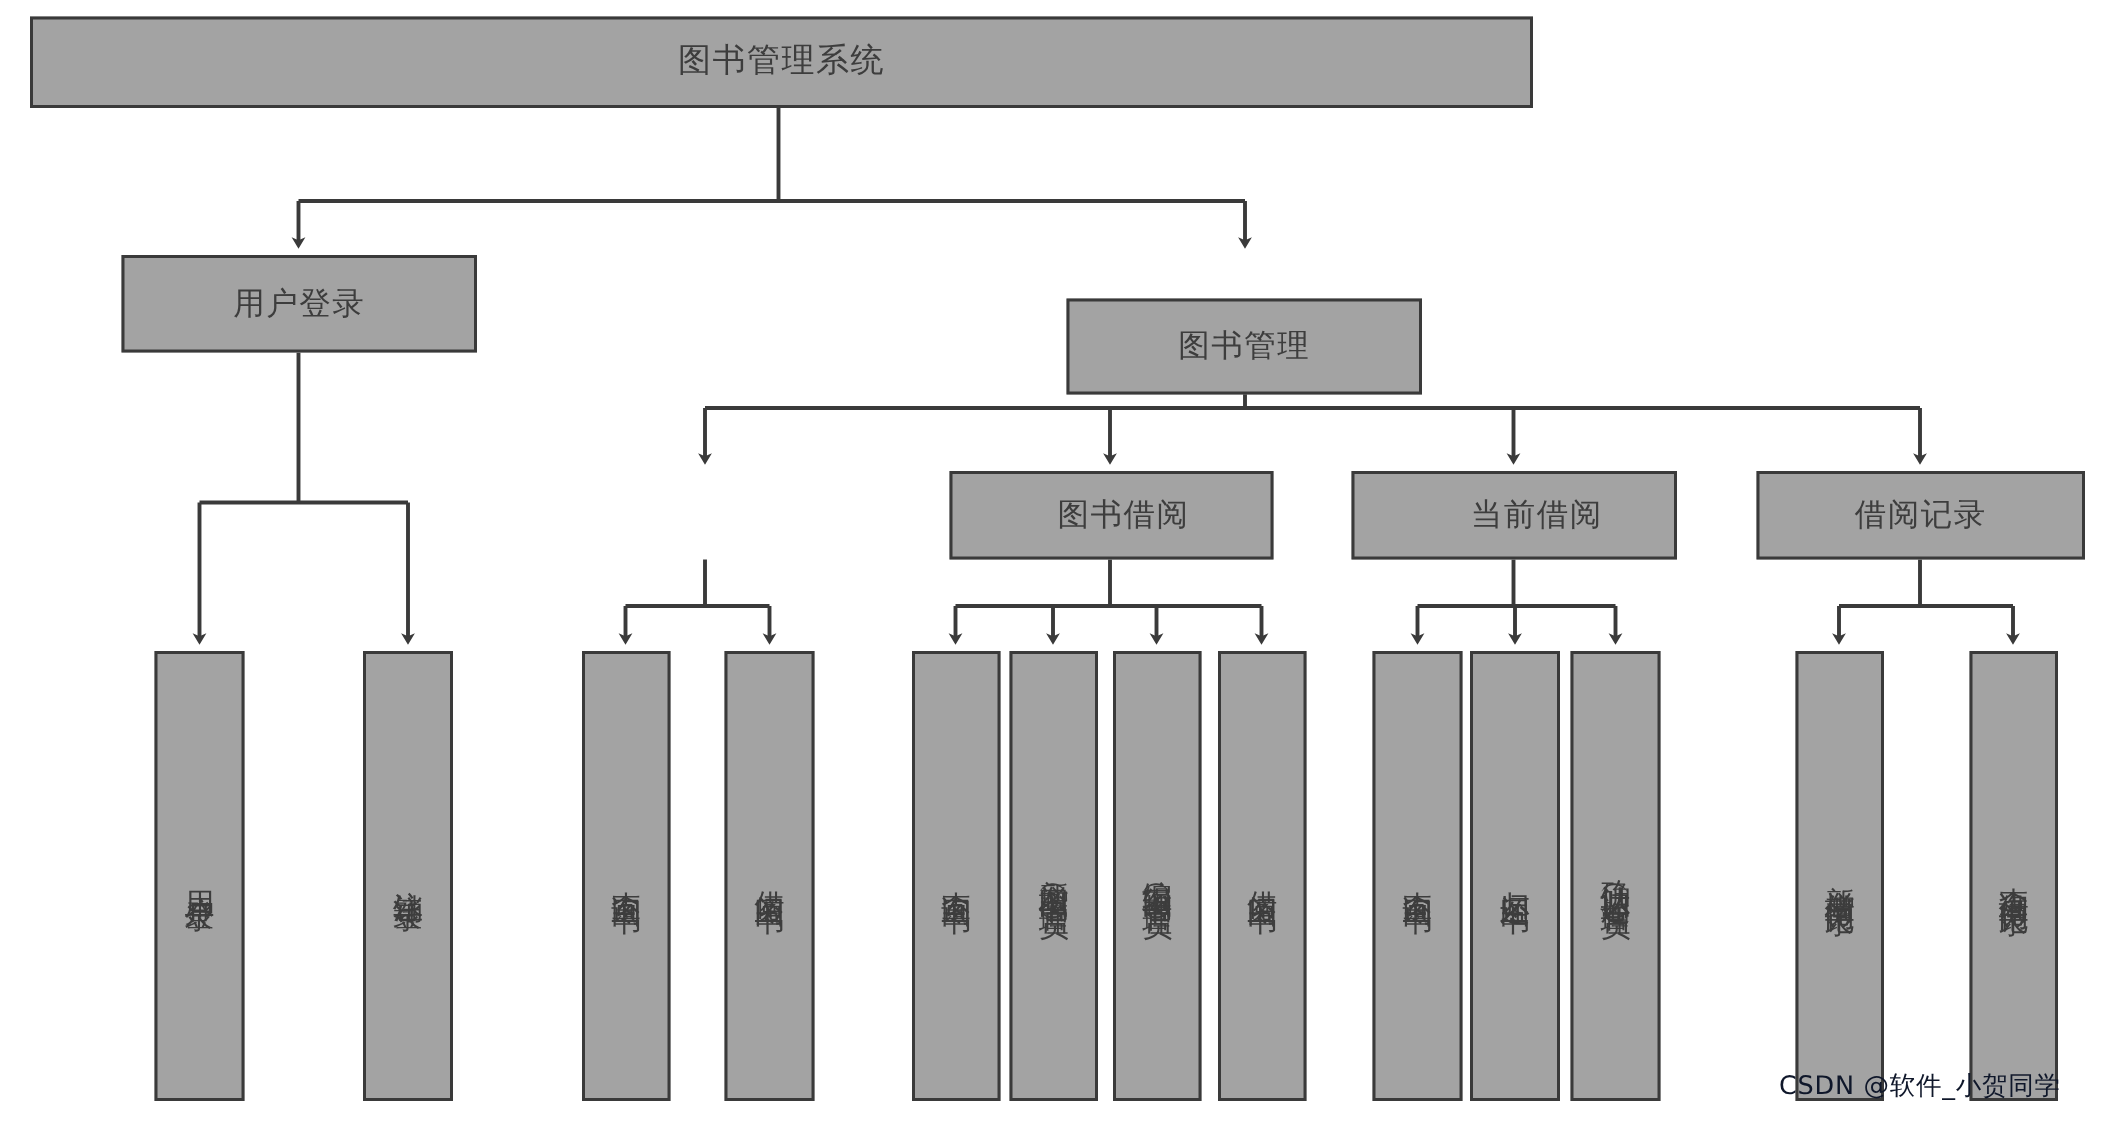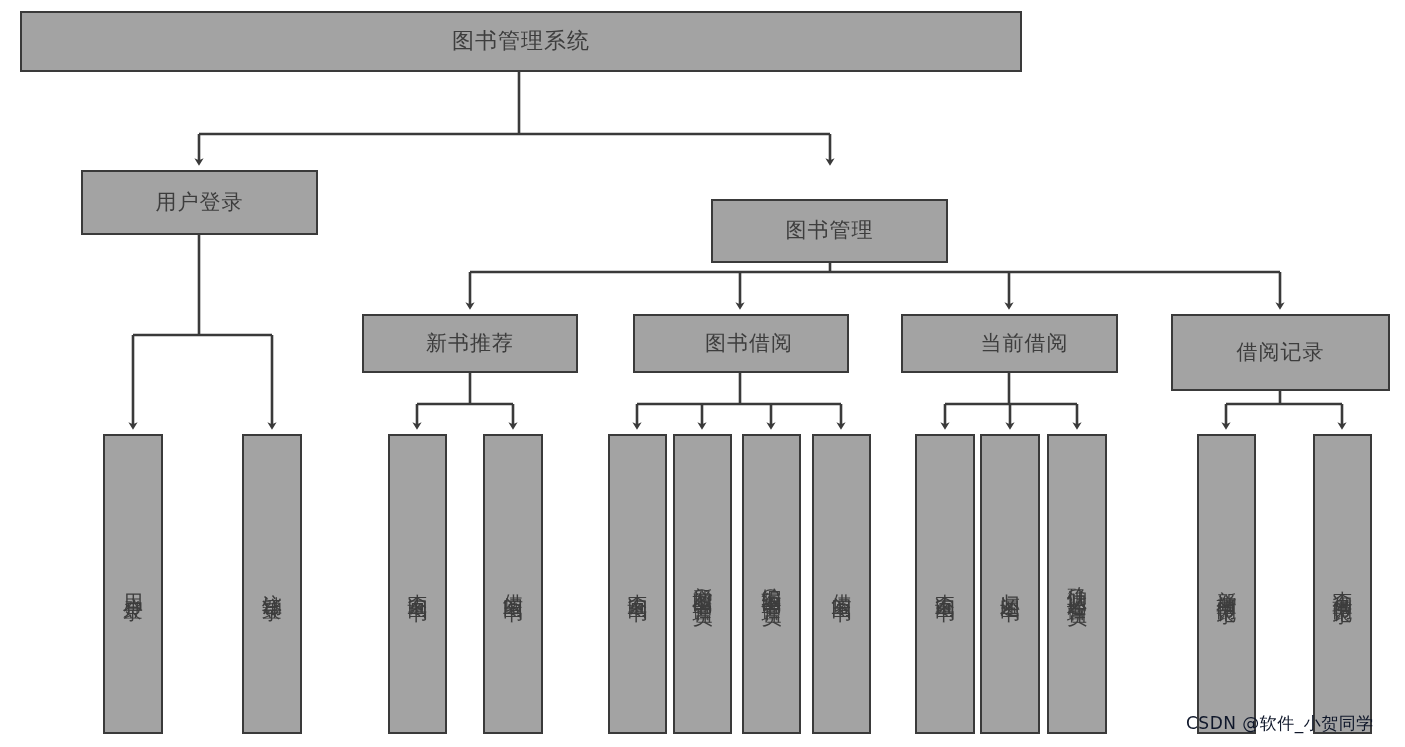--- a/index.html
+++ b/index.html
@@ -127,30 +127,27 @@
     <span>图书管理系统</span>
   </div>
 
   <div class="node horiz" style="left:81px; top:170px; width:237px; height:65px;">
     <span>用户登录</span>
   </div>
   <div class="node horiz" style="left:711px; top:170px; width:237px; height:64px;margin-top:29px;">
     <span>图书管理</span>
   </div>
 
-  <div class="node horiz" style="left:362px; top:314px; width:216px; height:59px;">
-    <span>新书推荐</span>
-  </div>
   <div class="node horiz" style="left:633px; top:314px; width:216px; height:59px;padding-left:16px;">
     <span>图书借阅</span>
   </div>
   <div class="node horiz" style="left:901px; top:314px; width:217px; height:59px;padding-left:30px;">
     <span>当前借阅</span>
   </div>
-  <div class="node horiz" style="left:1171px; top:314px; width:219px; height:77px;">
+  <div class="node horiz" style="left:1171px; top:314px; width:219px; height:59px;">
     <span>借阅记录</span>
   </div>
 
   <div class="node vert" style="left:103px; top:434px; width:60px; height:300px;">
     <span class="vtext">用户登录</span>
   </div>
   <div class="node vert" style="left:242px; top:434px; width:60px; height:300px;">
     <span class="vtext">注销登录</span>
   </div>
 

